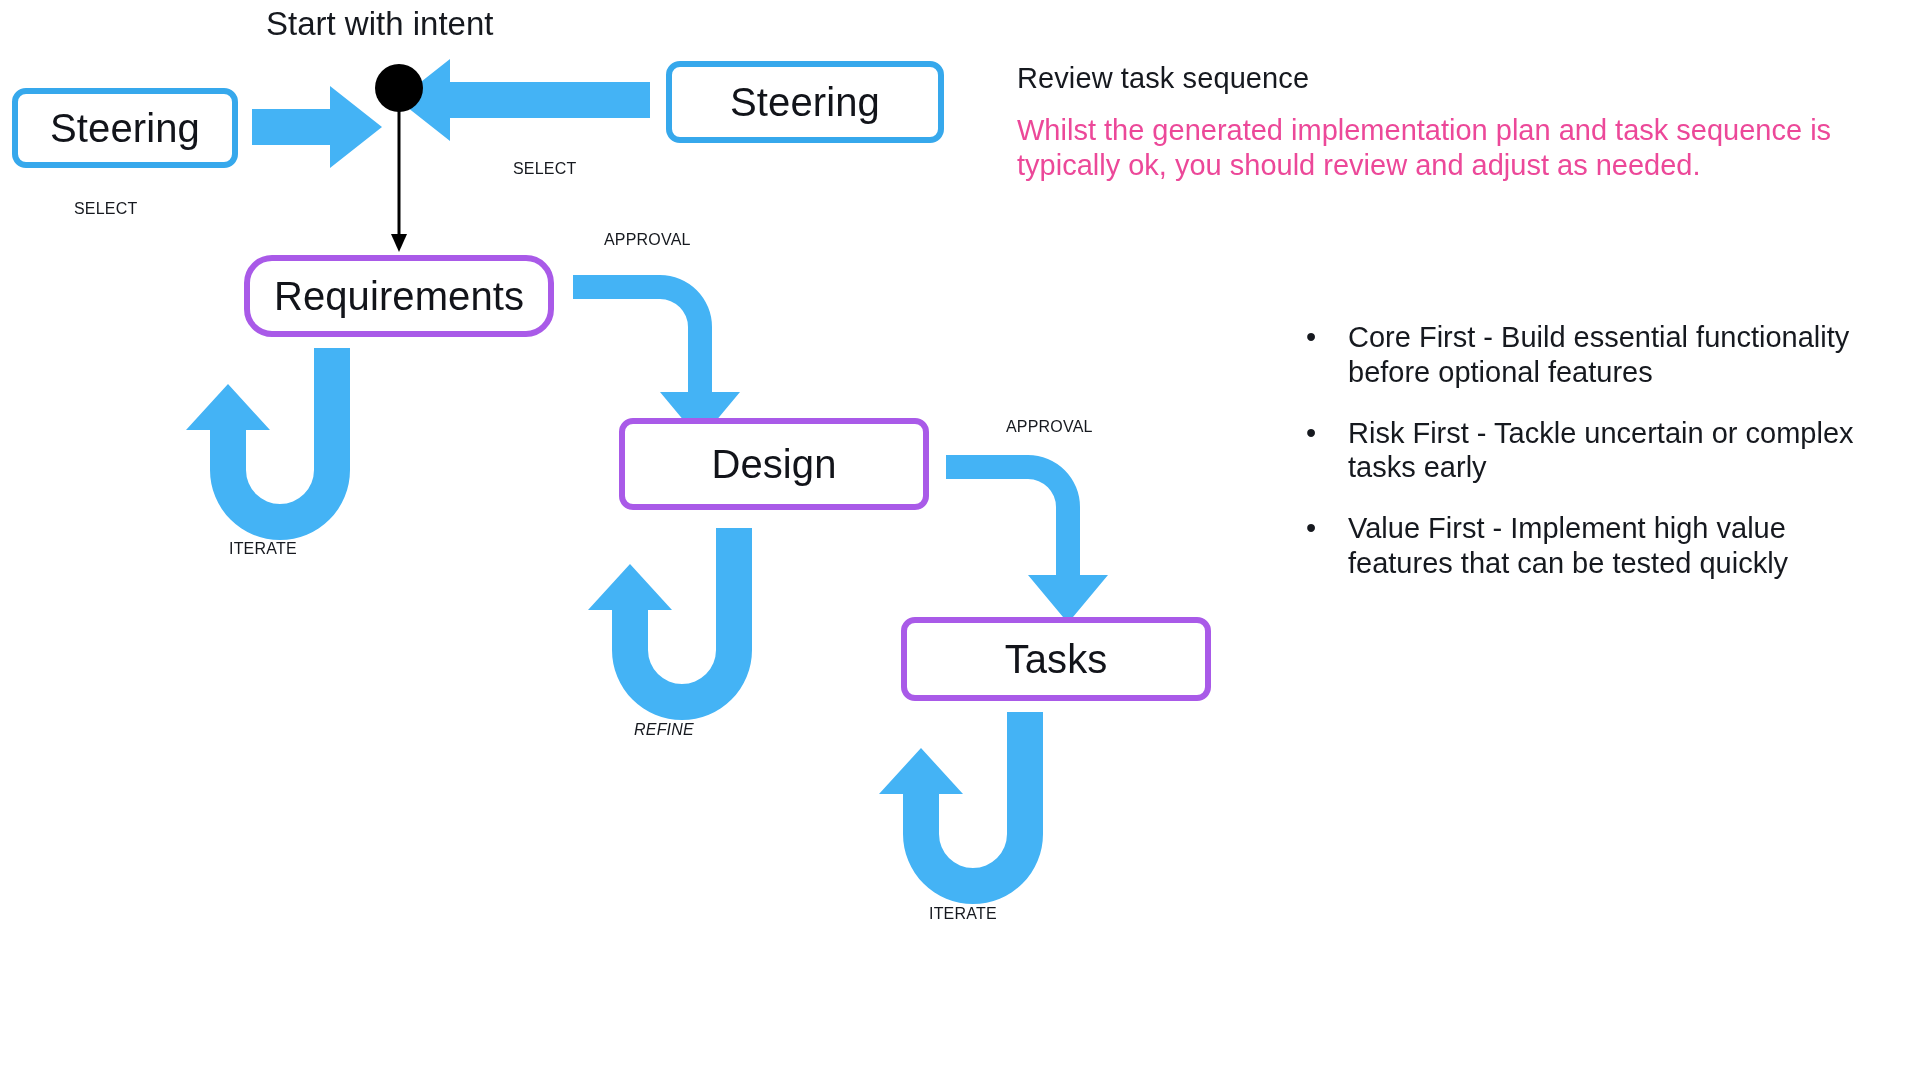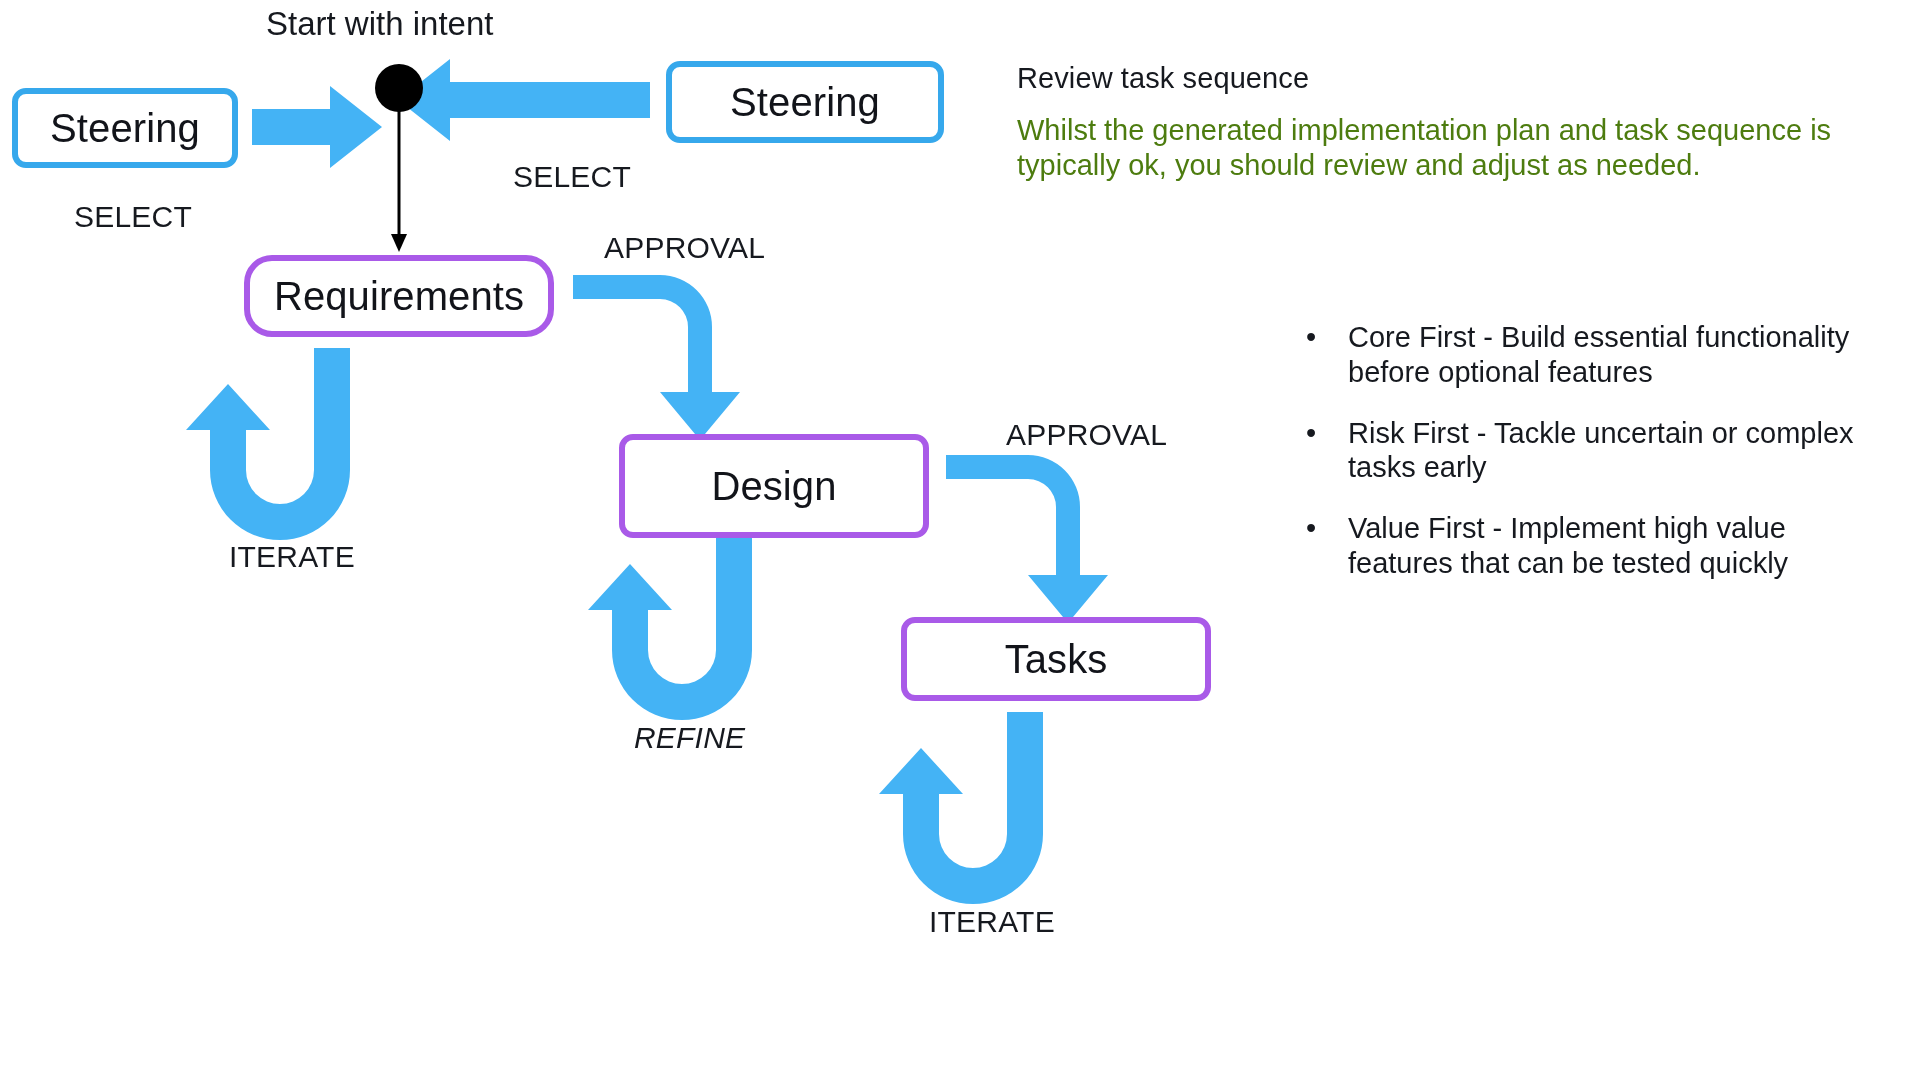--- a/index.html
+++ b/index.html
@@ -53,27 +53,27 @@
     font-size: 40px;
     color: #12141a;
     letter-spacing: 0.1px;
     white-space: nowrap;
   }
 
   
   #box-steering-left   { left: 12px;  top: 88px;  width: 226px; height: 80px; }
   #box-steering-right  { left: 666px; top: 61px;  width: 278px; height: 82px; }
   #box-requirements    { left: 244px; top: 255px; width: 310px; height: 82px; border-radius: 28px; }
-  #box-design          { left: 619px; top: 434px; width: 310px; height: 104px; }
+  #box-design          { left: 619px; top: 418px; width: 310px; height: 92px; }
   #box-tasks           { left: 901px; top: 617px; width: 310px; height: 84px; }
 
   
   .edge-label {
     position: absolute;
-    font-size: 30px;
+    font-size: 16px;
     color: #16191f;
     white-space: nowrap;
     letter-spacing: 0.2px;
   }
   #label-select-left   { left: 74px;  top: 200px; }
   #label-select-right  { left: 513px; top: 160px; }
   #label-approval-1    { left: 604px; top: 231px; }
   #label-approval-2    { left: 1006px;top: 418px; }
   #label-iterate       { left: 229px; top: 540px; }
   #label-refine        { left: 634px; top: 721px; font-style: italic; }
@@ -98,21 +98,21 @@
   }
   #right-heading {
     font-size: 29px;
     font-weight: normal;
     color: #16191f;
     margin: 0 0 18px 0;
     letter-spacing: 0.1px;
   }
   #right-para {
     font-size: 29px;
-    color: #4d7c0f;
+    color: #ec4899;
     margin: 0;
     line-height: 1.2;
     width: 895px;
   }
   #bullet-list {
     position: absolute;
     left: 1300px;
     top: 320px;
     width: 560px;
     margin: 0;

